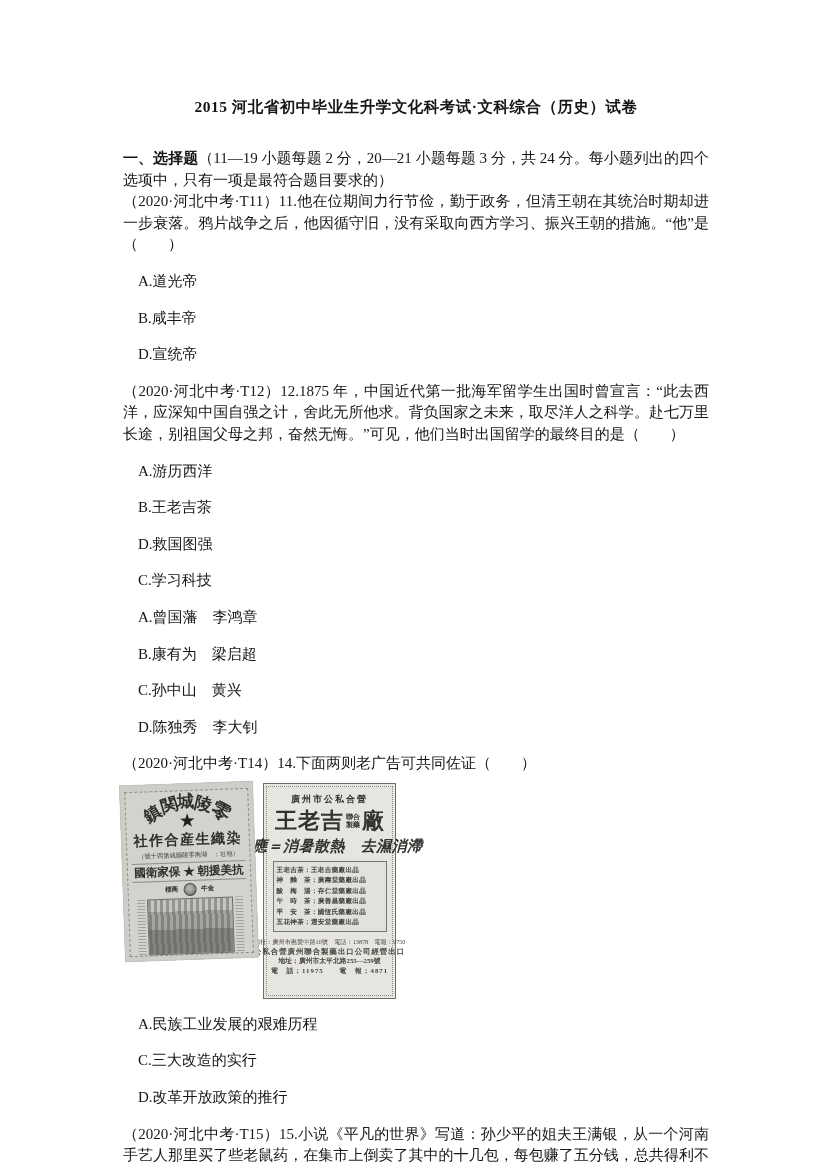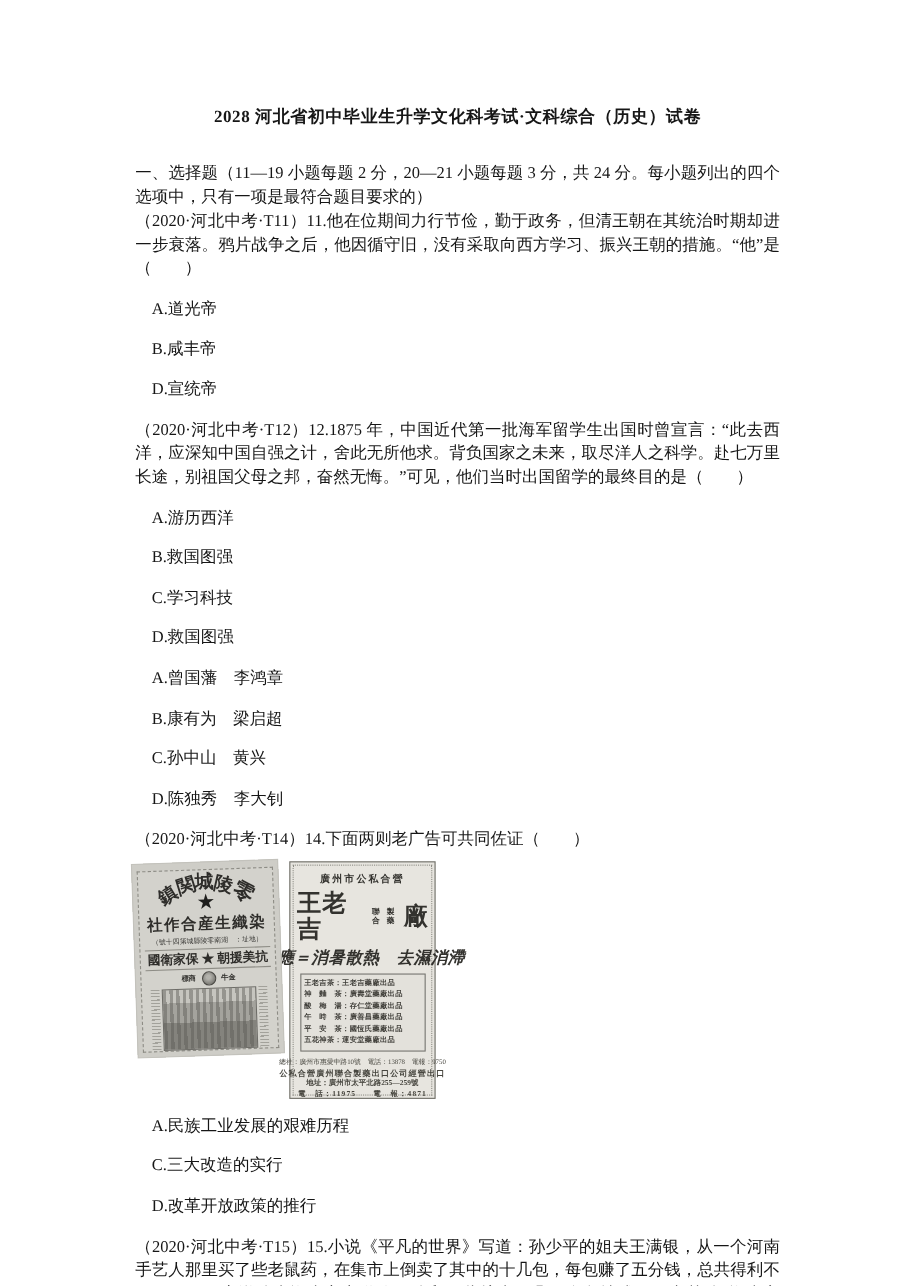--- a/index.html
+++ b/index.html
@@ -7,21 +7,21 @@
     position:relative; width:827px; height:1169px; background:#ffffff;
     font-family:"Liberation Serif","DejaVu Serif",serif; color:#161616;
     overflow:hidden;
   }
   .doc { position:absolute; left:123px; top:0; width:586px; }
   .doc-title {
     margin:96px 0 0 0; text-align:center; font-weight:bold;
     font-size:15.5px; line-height:21px; letter-spacing:0.5px;
   }
   .para { margin:0; font-size:15px; line-height:21.6px; text-align:justify; }
-  .para b { font-weight:normal; }
+  .para b { font-weight:bold; }
   .section-para { margin-top:31px; }
   .opt { margin:15px; font-size:15px; line-height:21.6px; text-align:left; }
 
   
   .ads-row { display:flex; align-items:flex-start; gap:7px; margin:8px 0 9px -1px; }
 
   
   .ad-left {
     width:134px; height:177px; background:#cecdc7; box-sizing:border-box;
     padding:7px 5px 5px; transform:rotate(-2deg); transform-origin:50% 50%;
@@ -67,21 +67,21 @@
     width:133px; height:216px; background:#e7e5df; box-sizing:border-box;
     border:1px solid #6f6e68; padding:2px; color:#33322e;
   }
   .ad-right-inner {
     border:1px dotted #8d8c85; height:100%; box-sizing:border-box;
     display:flex; flex-direction:column; align-items:center; padding:6px 3px 3px;
   }
   .gz-header { font-size:9px; font-weight:bold; letter-spacing:2px; white-space:nowrap; }
   .brand-row { display:flex; align-items:center; gap:2px; margin-top:3px; }
   .brand-main { font-size:22px; font-weight:bold; letter-spacing:1px; line-height:24px; }
-  .brand-stack { display:flex; flex-direction:row; font-size:7px; font-weight:bold; line-height:8px; }
+  .brand-stack { display:flex; flex-direction:column; font-size:7px; font-weight:bold; line-height:8px; }
   .brand-suffix { font-size:22px; font-weight:bold; line-height:24px; }
   .effect-line { font-size:15px; font-weight:bold; margin-top:4px; white-space:nowrap; letter-spacing:0.5px;font-style:italic; }
   .product-box {
     border:1px solid #767570; margin-top:5px; padding:4px 3px 2px; width:114px; box-sizing:border-box;
     background:#e3e1db;
   }
   .product-box p {
     margin:0 0 3.5px; font-size:6.6px; line-height:7px; white-space:nowrap;
     font-weight:bold; color:#403f3a; letter-spacing:0.3px;
   }
@@ -90,34 +90,34 @@
   .ad-footer p:nth-child(2) { font-size:7.4px; font-weight:bold; letter-spacing:1px; }
   .ad-footer p:nth-child(3) { font-size:6.8px; font-weight:bold; }
   .ad-footer p:nth-child(4) { font-size:6.8px; font-weight:bold; letter-spacing:1px; }
 </style>
 </head>
 <body>
 
 <div class="page">
   <div class="doc">
 
-    <h1 class="doc-title">2028 河北省初中毕业生升学文化科考试·文科综合（历史）试卷</h1>
+    <h1 class="doc-title">2015 河北省初中毕业生升学文化科考试·文科综合（历史）试卷</h1>
 
     <p class="para section-para"><b>一、选择题</b><span>（11—19 小题每题 2 分，20—21 小题每题 3 分，共 24 分。每小题列出的四个选项中，只有一项是最符合题目要求的）</span></p>
 
     <p class="para">（2020·河北中考·T11）11.他在位期间力行节俭，勤于政务，但清王朝在其统治时期却进一步衰落。鸦片战争之后，他因循守旧，没有采取向西方学习、振兴王朝的措施。“他”是（　　）</p>
     <p class="opt">A.道光帝</p>
     <p class="opt">B.咸丰帝</p>
     <p class="opt">D.宣统帝</p>
 
     <p class="para">（2020·河北中考·T12）12.1875 年，中国近代第一批海军留学生出国时曾宣言：“此去西洋，应深知中国自强之计，舍此无所他求。背负国家之未来，取尽洋人之科学。赴七万里长途，别祖国父母之邦，奋然无悔。”可见，他们当时出国留学的最终目的是（　　）</p>
     <p class="opt">A.游历西洋</p>
-    <p class="opt">B.救国图强</p>
+    <p class="opt">B.王老吉茶</p>
+    <p class="opt">D.救国图强</p>
     <p class="opt">C.学习科技</p>
-    <p class="opt">D.救国图强</p>
 
     <p class="opt">A.曾国藩　李鸿章</p>
     <p class="opt">B.康有为　梁启超</p>
     <p class="opt">C.孙中山　黄兴</p>
     <p class="opt">D.陈独秀　李大钊</p>
 
     <p class="para">（2020·河北中考·T14）14.下面两则老广告可共同佐证（　　）</p>
 
     <div class="ads-row">
 

